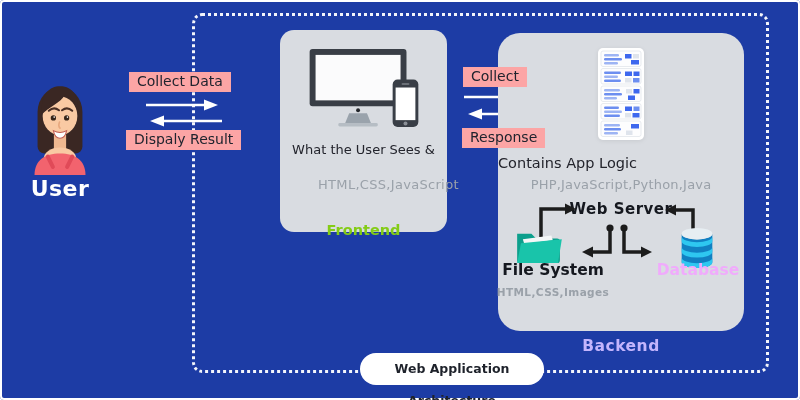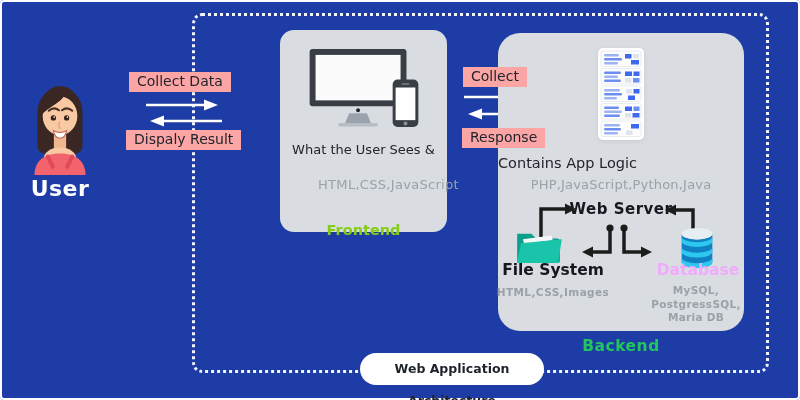--- a/index.html
+++ b/index.html
@@ -57,21 +57,21 @@
   .folder-svg { left:514px; top:227px; width:50px; height:38px; z-index:3; }
   .fs-label { left:498px; top:261px; width:110px; text-align:center; color:#15181f;
               font-size:15.5px; font-weight:700; z-index:3; }
   .fs-tech { left:496px; top:286px; width:114px; text-align:center; color:#9aa1a9;
              font-size:10.5px; font-weight:600; letter-spacing:.4px; z-index:3; }
   .db-svg { left:679px; top:226px; width:36px; height:44px; z-index:3; }
   .db-label { left:643px; top:261px; width:110px; text-align:center; color:#f0abfc;
               font-size:15.5px; font-weight:700; z-index:3; }
   .db-tech { left:637px; top:284px; width:118px; text-align:center; color:#9aa1a9;
              font-size:10.5px; font-weight:600; letter-spacing:.3px; line-height:1.3; z-index:3; }
-  .backend-label { left:498px; top:337px; width:246px; text-align:center; color:#22c55e;
+  .backend-label { left:498px; top:337px; width:246px; text-align:center; color:#c4b5fd;
                    font-size:15.5px; font-weight:700; letter-spacing:.5px; z-index:2; }
 
   .footer-pill { left:360px; top:353px; width:184px; height:32px; background:#fff;
                  border-radius:16px; z-index:4; text-align:center; line-height:32px;
                  color:#1e222b; font-size:12.5px; font-weight:700; }
 </style>
 </head>
 <body>
 
 <div class="canvas">
@@ -209,22 +209,18 @@
   <div class="abs fs-tech">HTML,CSS,Images</div>
 
   <svg class="abs db-svg" viewBox="0 0 36 46">
     <path d="M2,8 a16,6 0 0 0 32,0 v30 a16,6 0 0 1 -32,0 z" fill="#1180c2"></path>
     <path d="M2,11 a16,6 0 0 0 32,0 v5 a16,6 0 0 1 -32,0 z" fill="#2ec7f0"></path>
     <path d="M2,22 a16,6 0 0 0 32,0 v5 a16,6 0 0 1 -32,0 z" fill="#2ec7f0"></path>
     <path d="M2,33 a16,6 0 0 0 32,0 v5 a16,6 0 0 1 -32,0 z" fill="#2ec7f0"></path>
     <ellipse cx="18" cy="8" rx="16" ry="6" fill="#e7eef2"></ellipse>
   </svg>
   <div class="abs db-label">Database</div>
-  <div class="abs db-tech">
-    <span style="display:block">MySQL, PostgressSQL,</span>
-    <span style="display:block">Maria DB</span>
-  </div>
 
   <div class="abs backend-label">Backend</div>
 
   <div class="abs footer-pill">Web Application Architecture</div>
 
 </div>
 
 </body></html>

